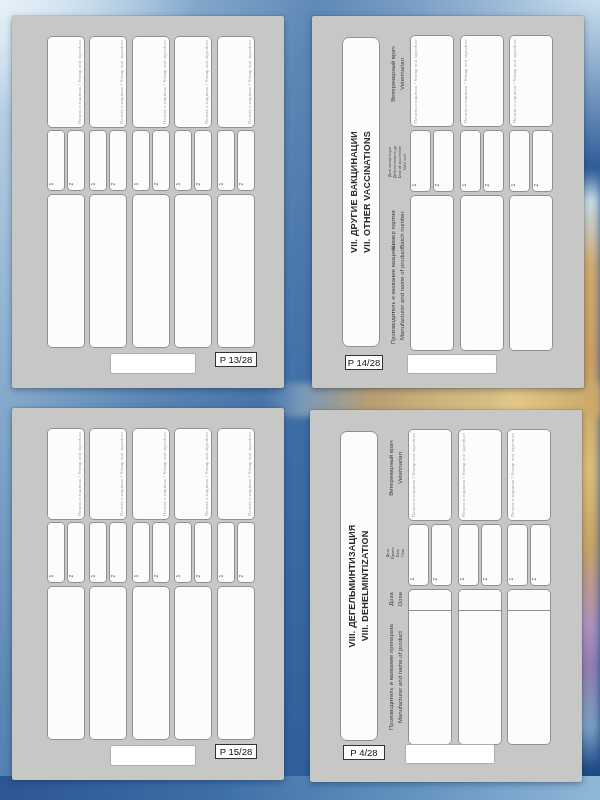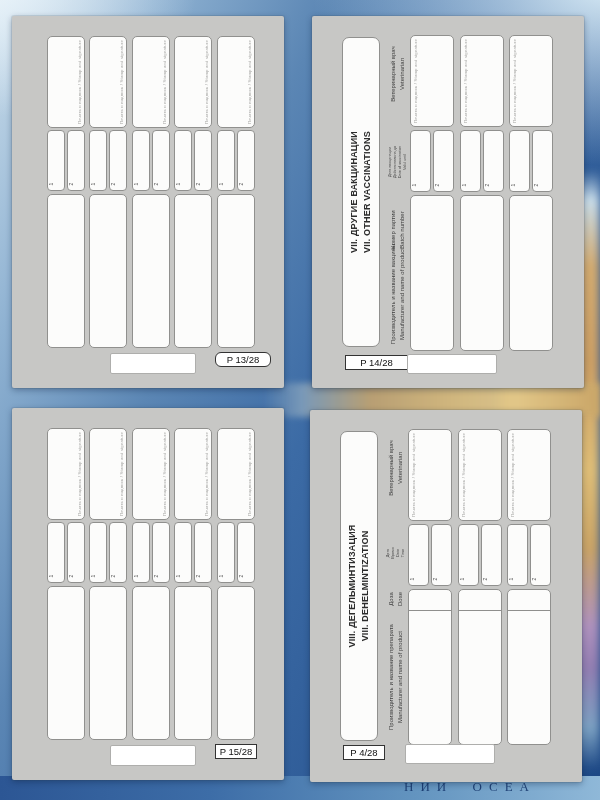--- a/index.html
+++ b/index.html
@@ -70,21 +70,20 @@
 <body>
 
 <div class="stage">
 
   <div class="bg">
     <div class="bg-base"></div>
     <div class="bg-land"></div>
     <div class="bg-midstrip"></div>
     <div class="bg-bottom"></div>
     <span class="sea-label">Lapt</span>
-    <span class="ocean-label">НИЙ  ОСЕА</span>
   </div>
 
   <div class="page" style="left:12px;top:16px;">
     <div class="lcol" style="left:35px">
       <div class="box ltop">
           <span class="note">Печать и подпись / Stamp and signature</span>
         </div>
       <div class="split lsplit">
         <div class="box sub">
             <span class="digit">1</span>
@@ -145,21 +144,21 @@
         <div class="box sub">
             <span class="digit">1</span>
           </div>
         <div class="box sub">
             <span class="digit">2</span>
           </div>
       </div>
       <div class="box lbottom"></div>
     </div>
     <div class="footer-blank" style="position:absolute;left:98px;top:337px;width:84px;height:19px;"></div>
-    <div class="page-badge" style="left:203px;top:336px;width:56px;height:15px;border-radius:6px;">
+    <div class="page-badge" style="left:203px;top:336px;width:42px;height:15px;">
         <span>P 13/28</span>
       </div>
   </div>
 
   <div class="page" style="left:312px;top:16px;">
     <div class="box titlebox">
       <div class="title-rot">
         <div>VII. ДРУГИЕ ВАКЦИНАЦИИ</div>
         <div>VII. OTHER VACCINATIONS</div>
       </div>
@@ -227,21 +226,21 @@
         <div class="box sub">
             <span class="digit">1</span>
           </div>
         <div class="box sub">
             <span class="digit">2</span>
           </div>
       </div>
       <div class="box rtall"></div>
     </div>
 
-    <div class="page-badge" style="left:33px;top:339px;width:63px;height:15px;">
+    <div class="page-badge" style="left:33px;top:339px;width:38px;height:15px;">
         <span>P 14/28</span>
       </div>
     <div class="footer-blank" style="position:absolute;left:95px;top:338px;width:88px;height:18px;"></div>
   </div>
 
   <div class="page" style="left:12px;top:408px;">
     <div class="lcol" style="left:35px">
       <div class="box ltop">
           <span class="note">Печать и подпись / Stamp and signature</span>
         </div>

